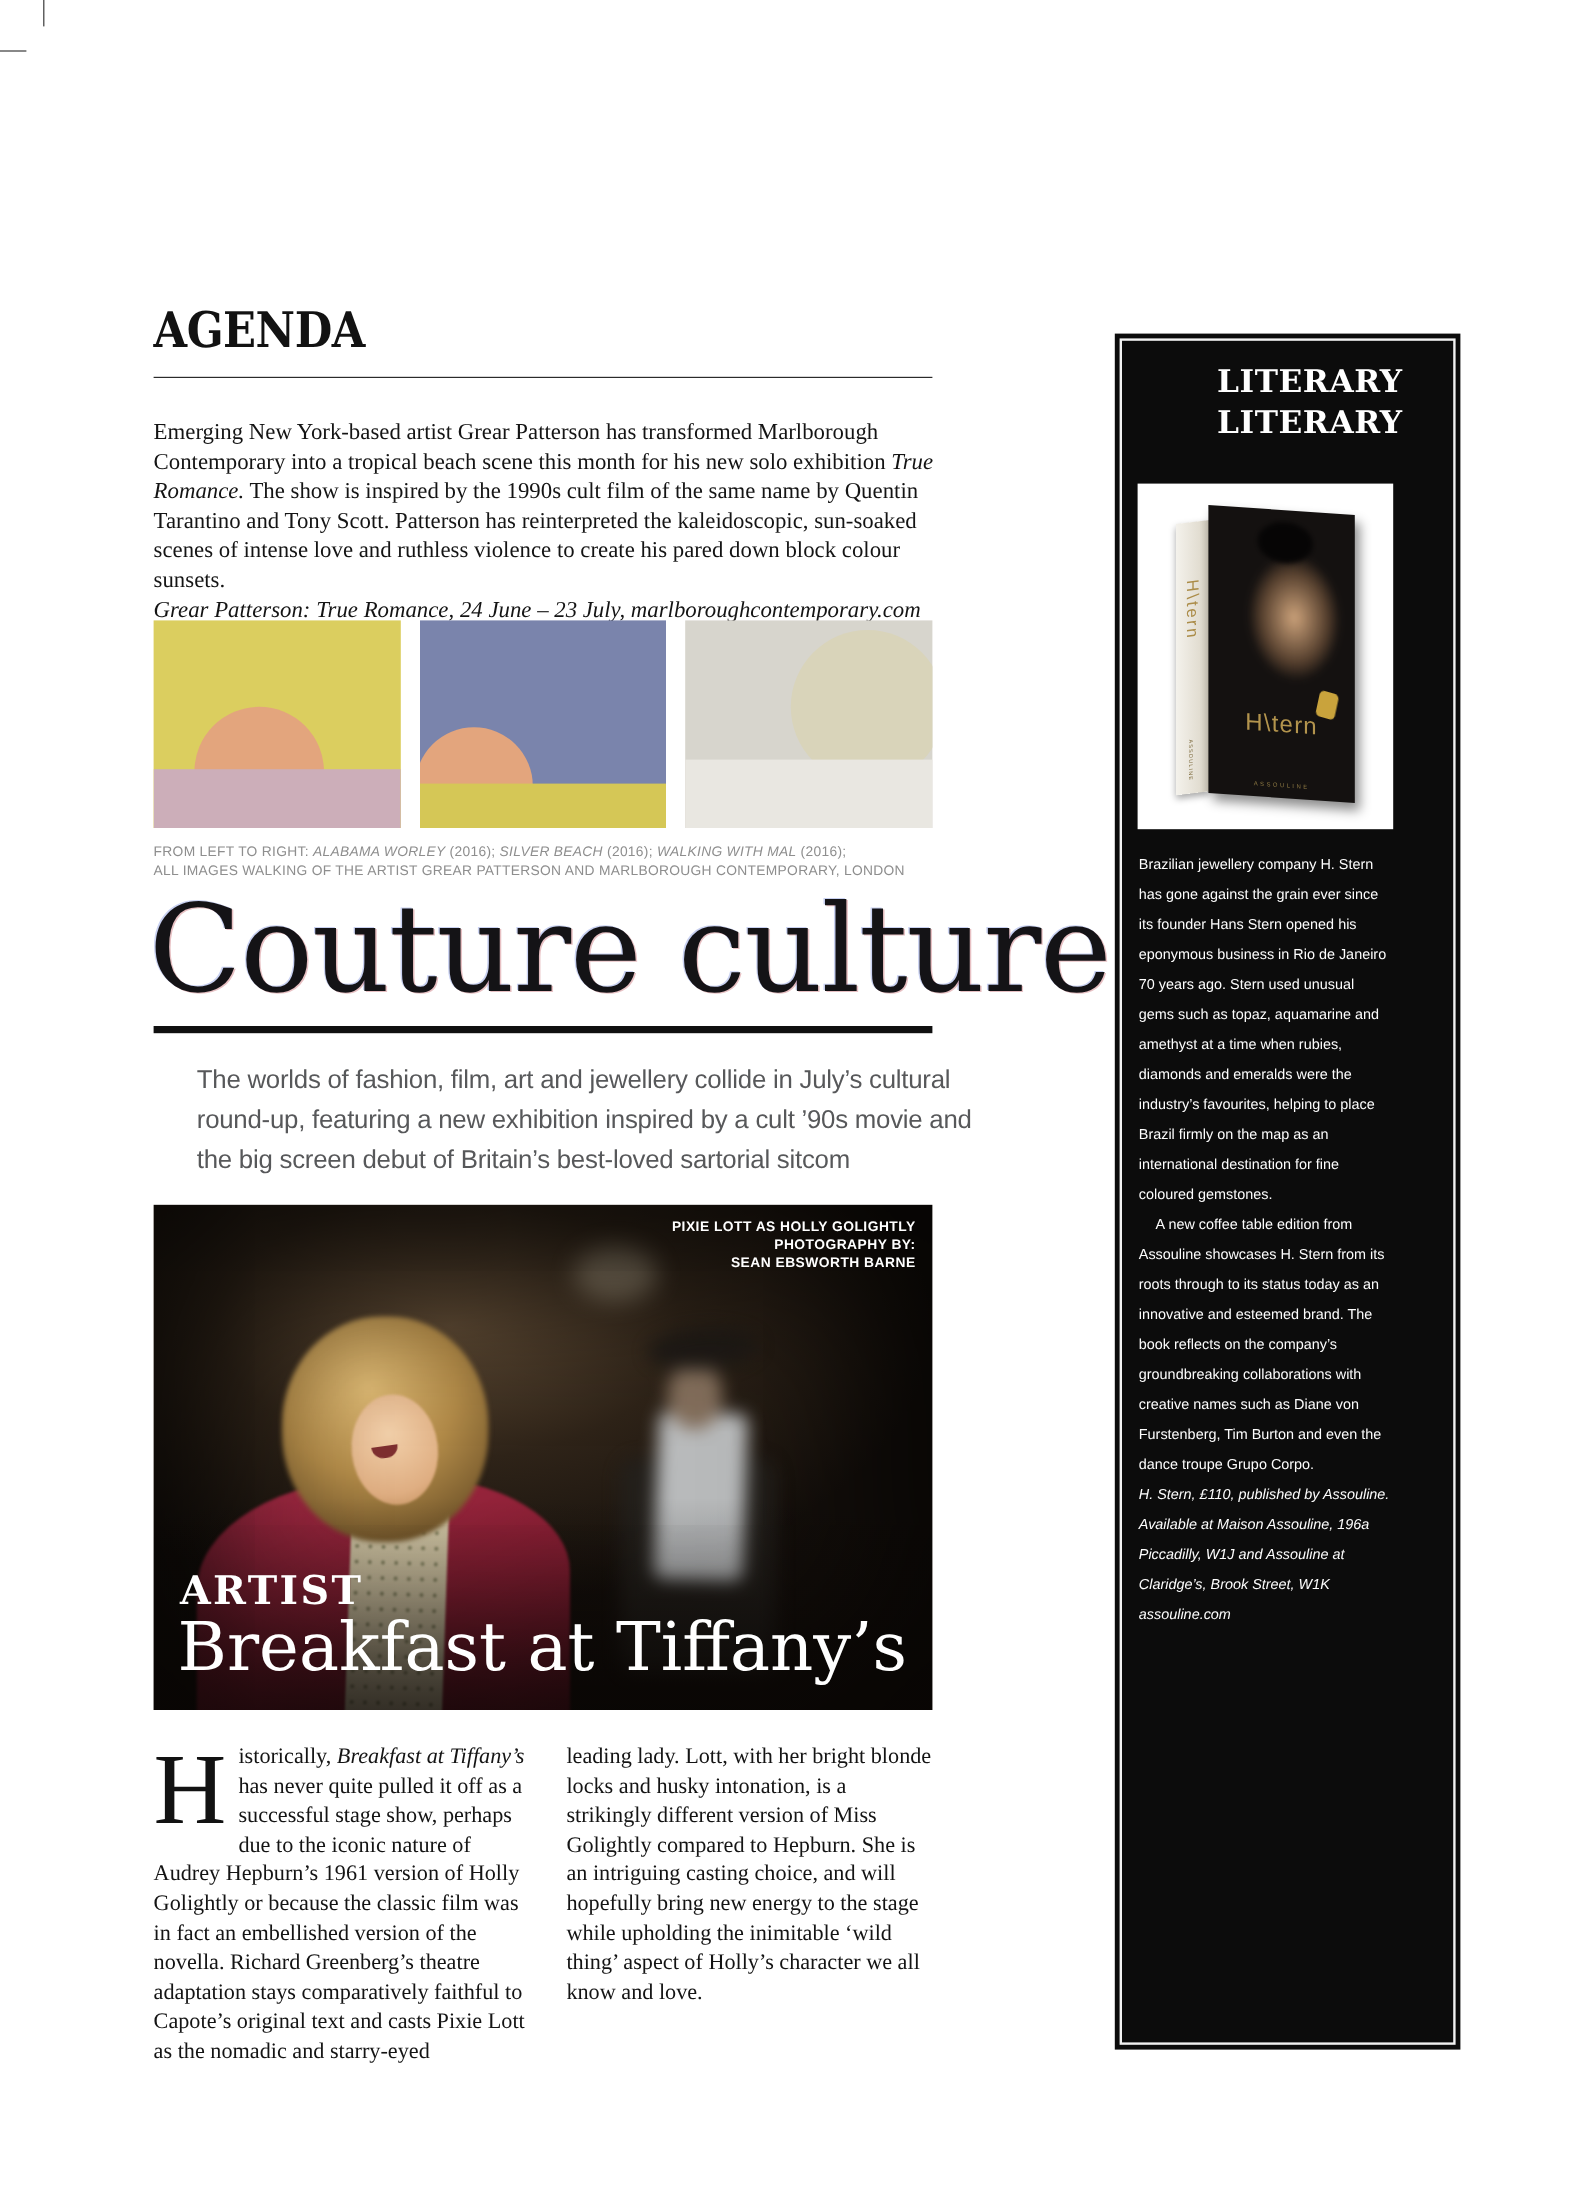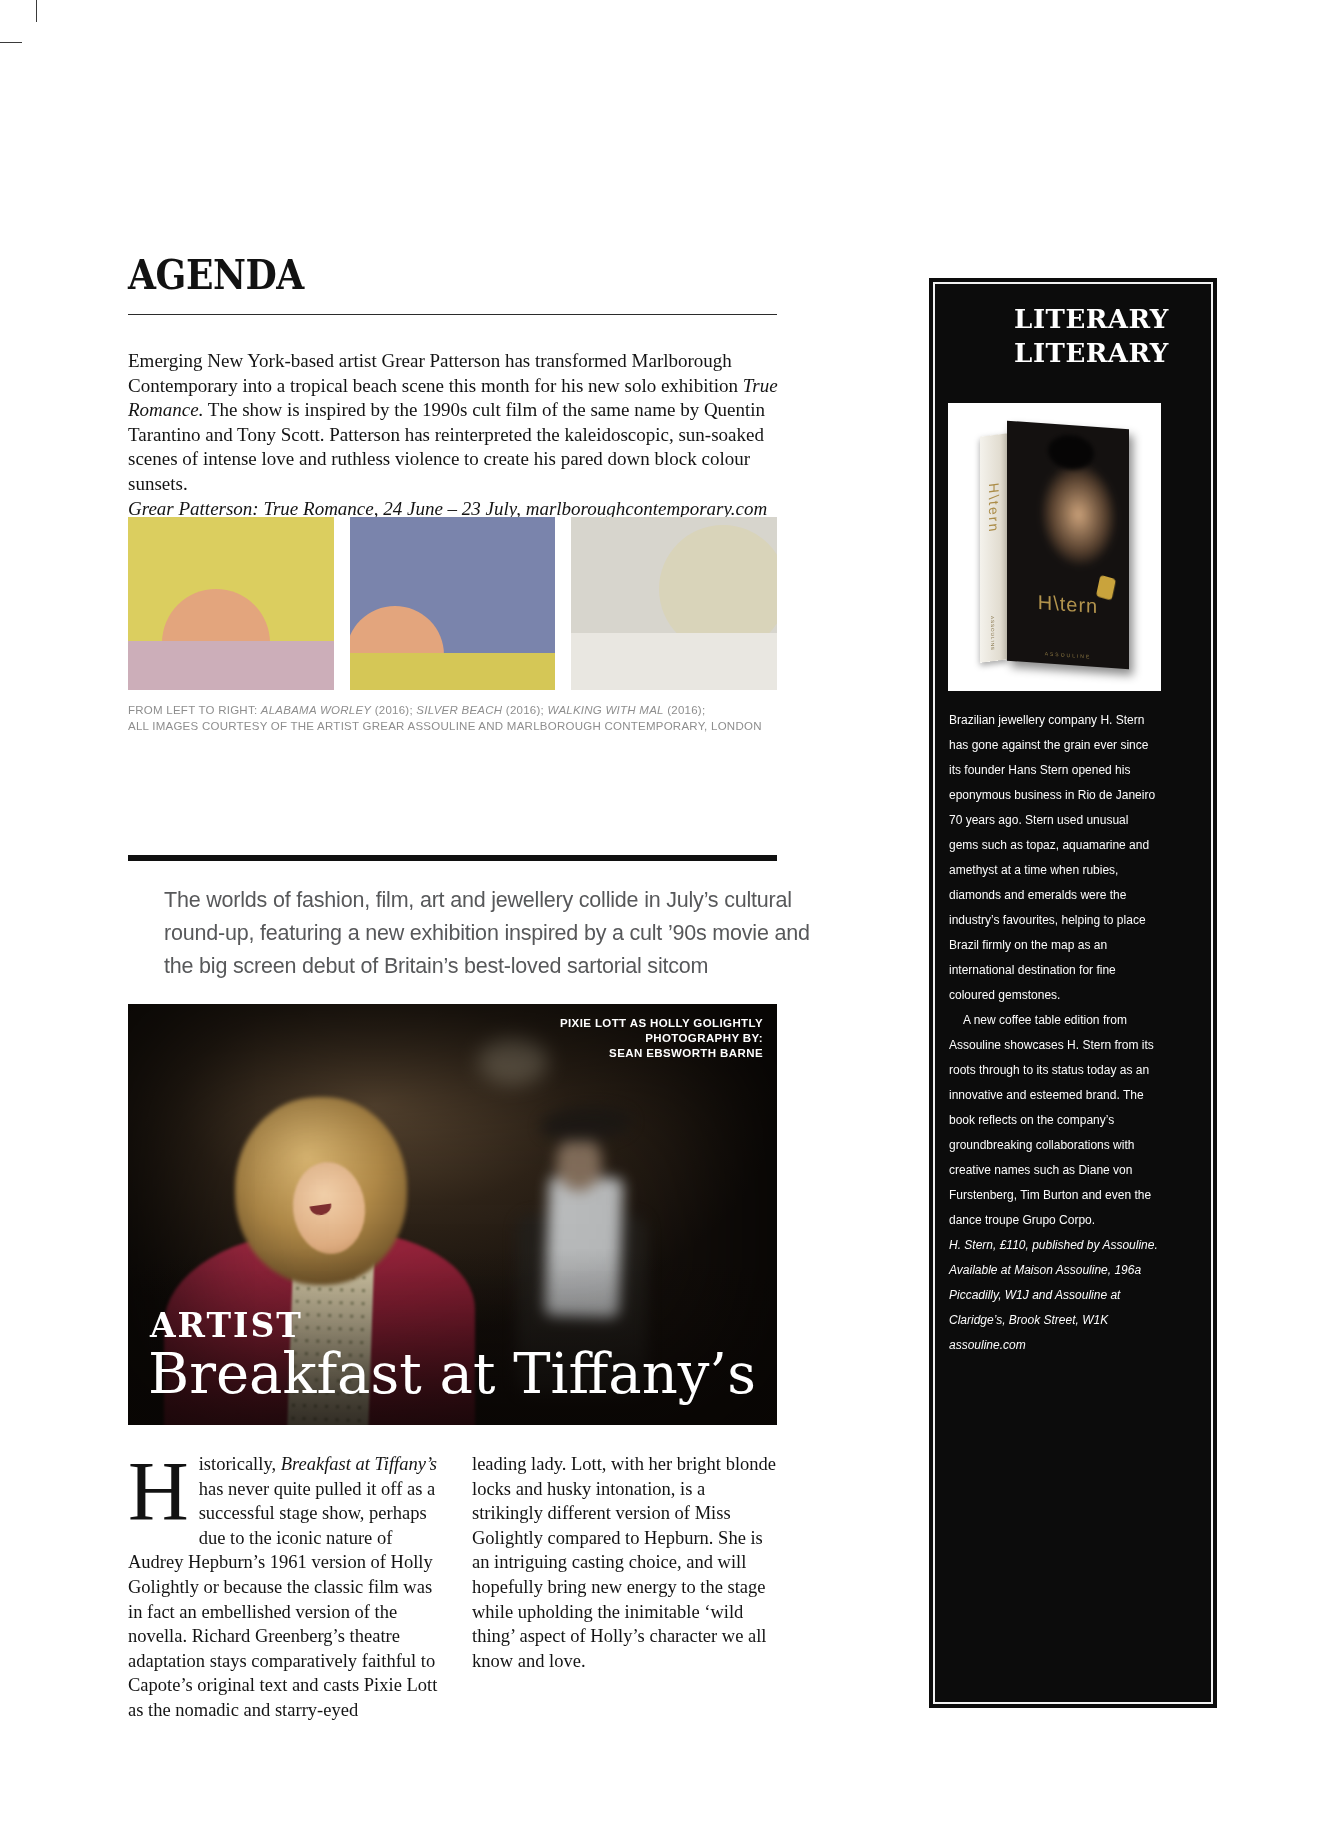--- a/index.html
+++ b/index.html
@@ -159,23 +159,24 @@
       <div class="sun"></div>
       <div class="band"></div>
     </div>
     <div class="art art3">
       <div class="sun"></div>
       <div class="band"></div>
     </div>
   </div>
   <div class="gal-caption">
     <div><span>FROM LEFT TO RIGHT: </span><span class="it">ALABAMA WORLEY</span><span> (2016); </span><span class="it">SILVER BEACH</span><span> (2016); </span><span class="it">WALKING WITH MAL</span><span> (2016);</span></div>
-    <div>ALL IMAGES COURTESY OF THE ARTIST GREAR ASSOULINE AND MARLBOROUGH CONTEMPORARY, LONDON</div>
-  </div>
-
+    <div>ALL IMAGES WALKING OF THE ARTIST GREAR PATTERSON AND MARLBOROUGH CONTEMPORARY, LONDON</div>
+  </div>
+
+  <div class="headline">Couture culture</div>
   <div class="headline-rule"></div>
   <div class="standfirst">The worlds of fashion, film, art and jewellery collide in July’s cultural round-up, featuring a new exhibition inspired by a cult ’90s movie and the big screen debut of Britain’s best-loved sartorial sitcom</div>
 
   <div class="photo">
     <div class="ph-light"></div>
     <div class="ph-man">
       <div class="body"></div>
       <div class="shirt"></div>
       <div class="face"></div>
       <div class="hat"></div>

